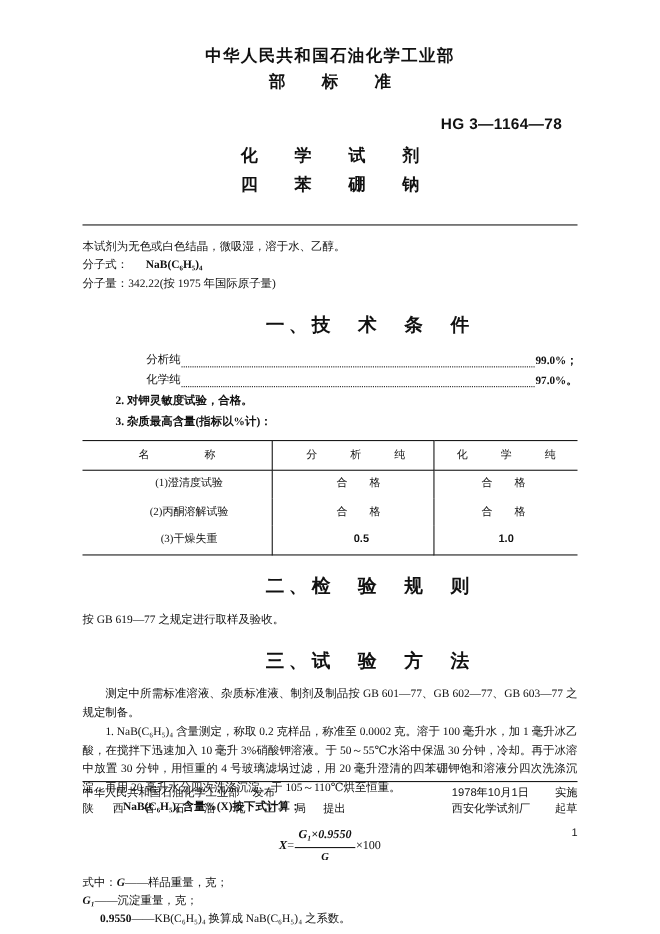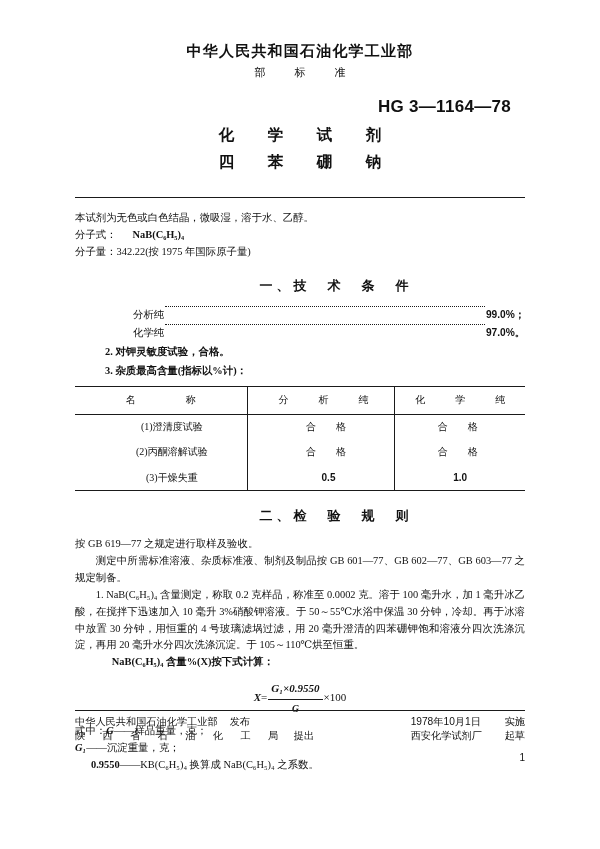--- a/index.html
+++ b/index.html
@@ -32,37 +32,37 @@
   .masthead {
     text-align: center;
   }
   .ministry {
     font-size: 15px;
     font-weight: bold;
     letter-spacing: 1.2px;
     line-height: 1.5;
   }
   .bu-biaozhun {
-    font-size: 11px;
-    font-weight: normal;
+    font-size: 15px;
+    font-weight: bold;
     letter-spacing: 9px;
     line-height: 1.7;
     padding-left: 9px;
   }
 
   .std-row {
     position: relative;
     height: 26px;
     margin-top: 12px;
   }
   .std-code {
     position: absolute;
     right: 14px;
     top: 4px;
-    font-size: 17px;
+    font-size: 14px;
     font-weight: bold;
     font-family: "Liberation Sans", sans-serif;
     letter-spacing: 0.3px;
   }
 
   .title-block {
     text-align: center;
     margin-top: 2px;
   }
   .doc-title {
@@ -90,47 +90,47 @@
     margin: 0;
     text-align: justify;
   }
   .indent {
     text-indent: 2em;
   }
   .b { font-weight: bold; padding-left: 16px; }
 
   
   .section-head {
-    font-size: 13px;
+    font-size: 17px;
     font-weight: bold;
     text-align: center;
     letter-spacing: 4px;
     margin: 14px 0 10px 0;
     padding-left: 72px;
   }
 
   
   .leader-row {
     display: flex;
-    align-items: flex-start;
+    align-items: flex-end;
     margin-left: 58px;
     font-size: 10.4px;
     line-height: 1.72;
   }
   .leader-label { white-space: nowrap; }
   .leader-fill {
     flex: 1 1 auto;
     border-bottom: 1.6px dotted #1a1a1a;
     margin: 0 1px 3px 1px;
     min-width: 10px;
   }
   .leader-value {
     white-space: nowrap;
     font-weight: bold;
-    font-family: Liberation Sans, sans-serif;
+    font-family: Liberation Serif, serif;
     font-size: 10.2px;
   }
 
   .numbered {
     margin-left: 14px;
     margin-top: 2px;
   }
 
   
   table.spec {
@@ -319,20 +319,21 @@
             <td class="col-ar cell-num">0.5</td>
             <td class="col-cp cell-num">1.0</td>
           </tr>
         </tbody>
       </table>
 
       <div class="section-head">二、检　验　规　则</div>
 
       <p class="p">按 GB 619—77 之规定进行取样及验收。</p>
 
+      <div class="section-head">三、试　验　方　法</div>
 
       <p class="p indent">测定中所需标准溶液、杂质标准液、制剂及制品按 GB 601—77、GB 602—77、GB 603—77 之规定制备。</p>
 
       <p class="p indent">1. NaB(C₆H₅)₄ 含量测定，称取 0.2 克样品，称准至 0.0002 克。溶于 100 毫升水，加 1 毫升冰乙酸，在搅拌下迅速加入 10 毫升 3%硝酸钾溶液。于 50～55℃水浴中保温 30 分钟，冷却。再于冰溶中放置 30 分钟，用恒重的 4 号玻璃滤埚过滤，用 20 毫升澄清的四苯硼钾饱和溶液分四次洗涤沉淀，再用 20 毫升水分四次洗涤沉淀。于 105～110℃烘至恒重。</p>
 
       <p class="p indent b">NaB(C₆H₅)₄ 含量%(X)按下式计算：</p>
 
       <div class="formula">
         <span class="ital">X</span><span>=</span><span class="frac"><span class="num ital">G₁×0.9550</span><span class="den ital">G</span></span><span>×100</span>
       </div>

